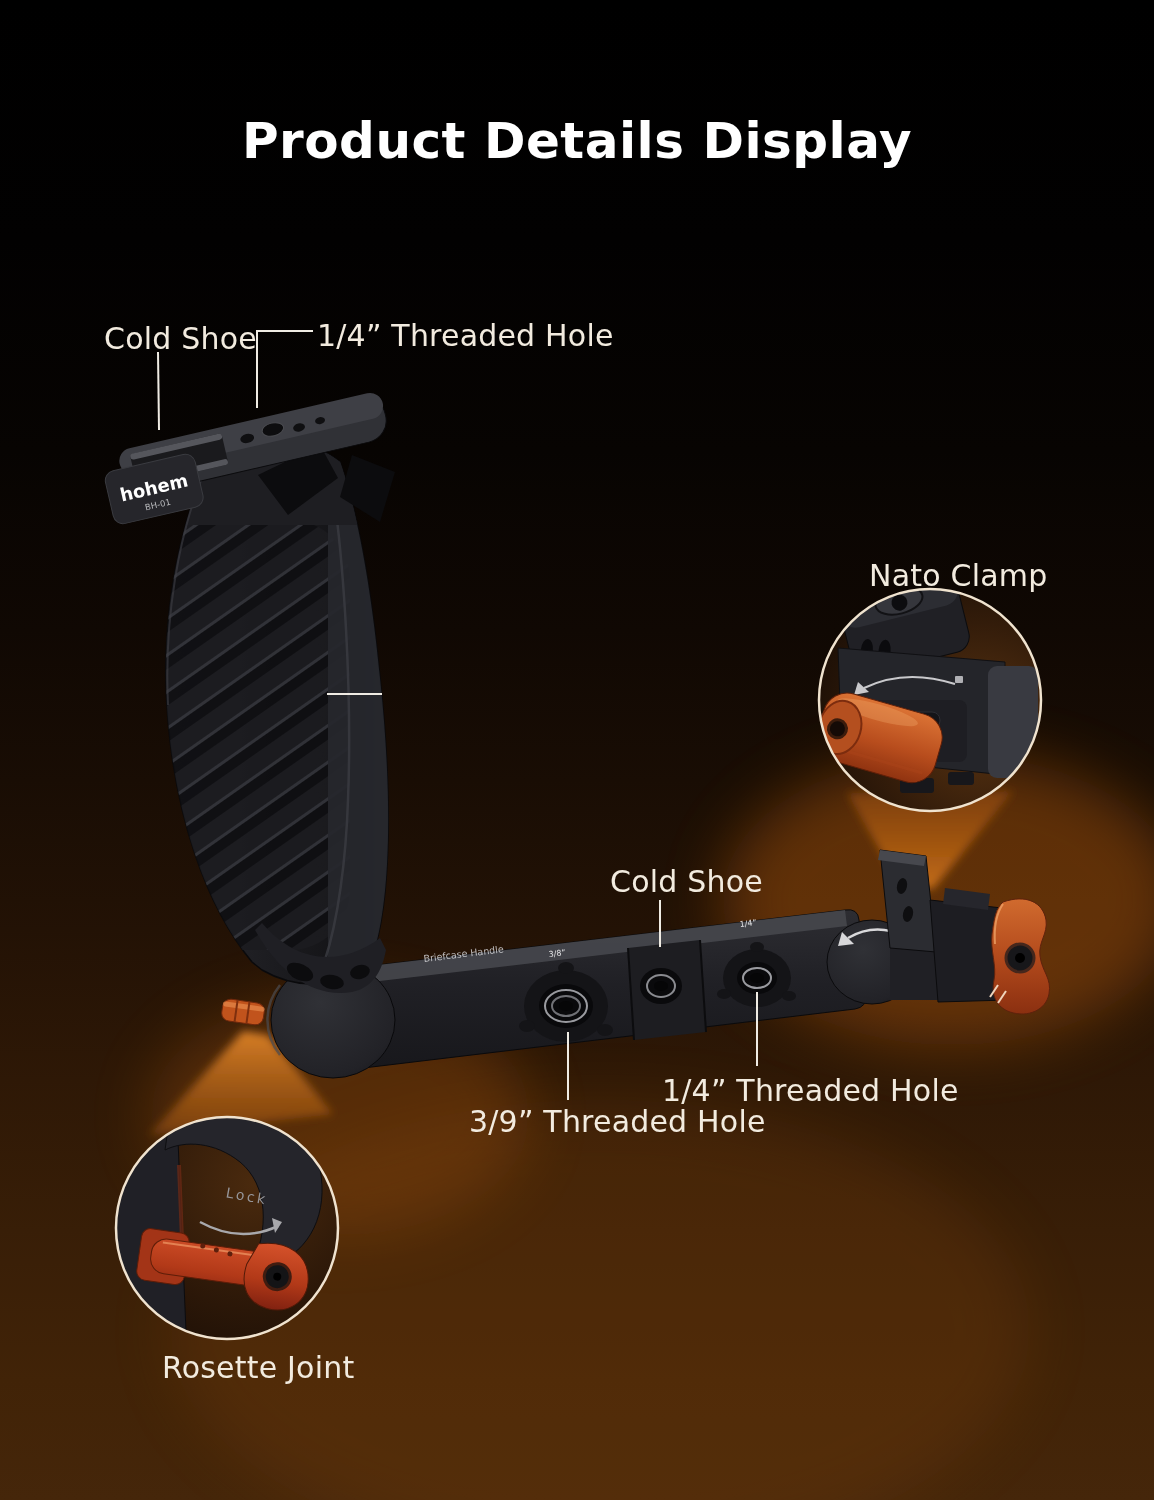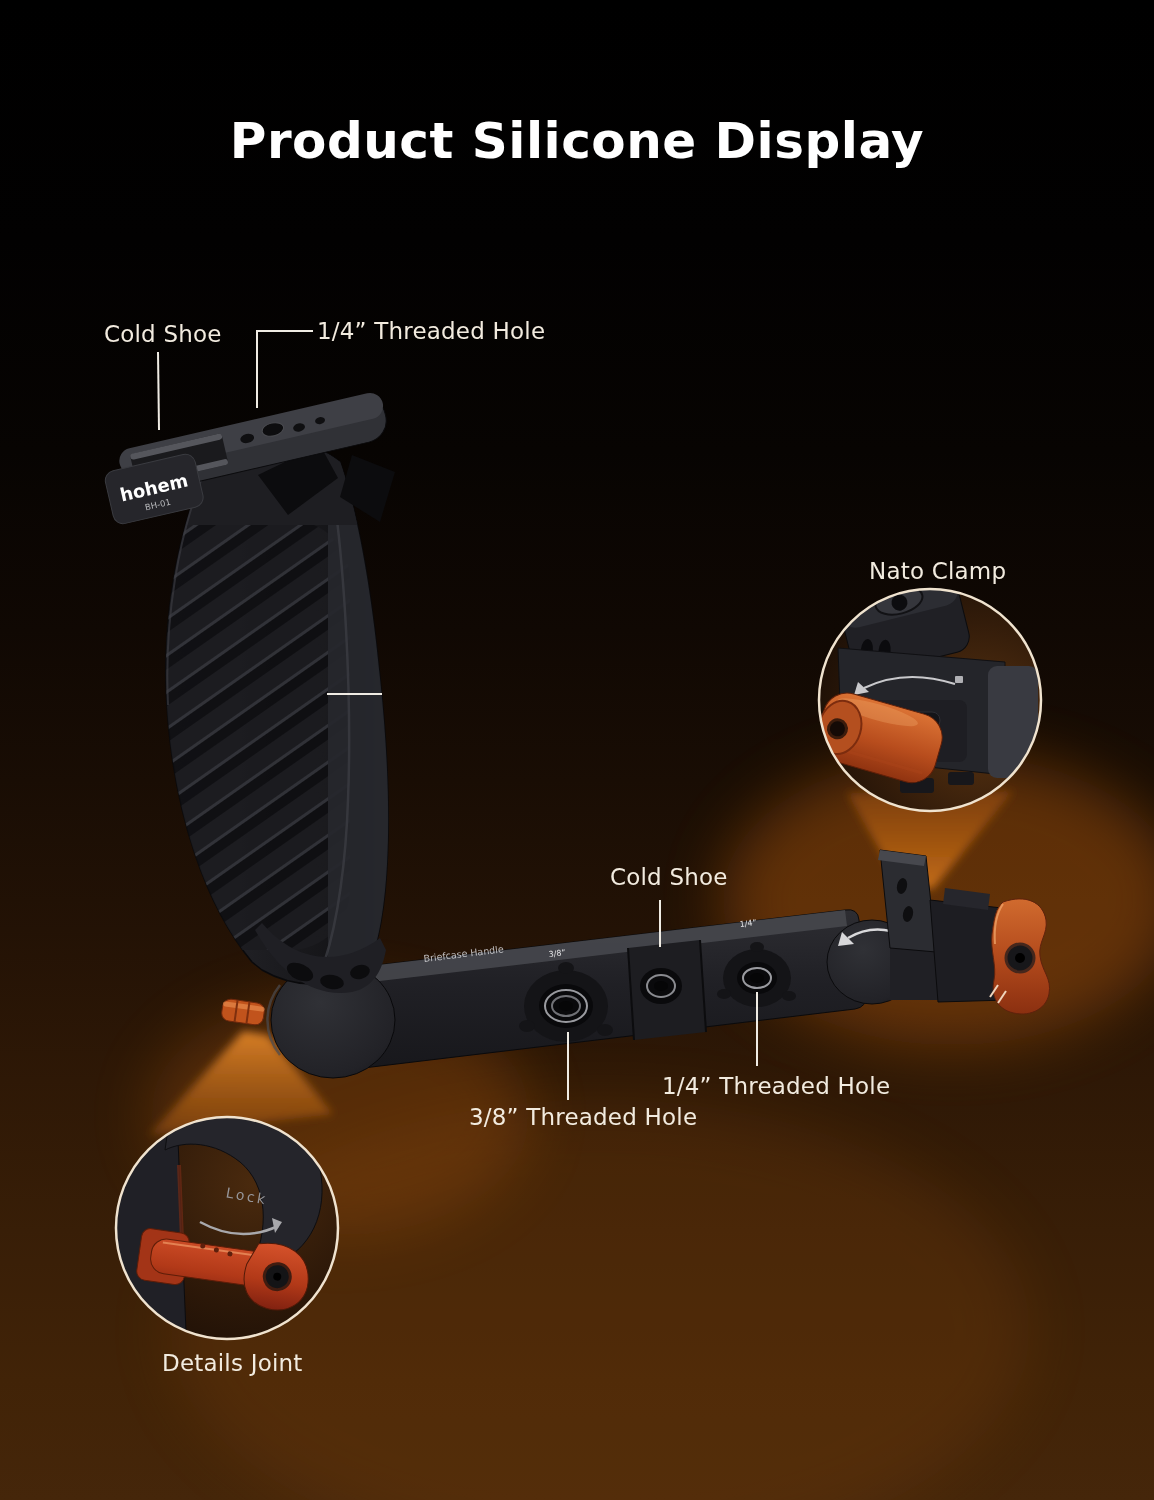--- a/index.html
+++ b/index.html
@@ -10,21 +10,21 @@
       #000000 0%, #020101 16%, #070402 30%, #100803 42%,
       #190d04 52%, #231205 62%, #2e1806 72%, #381e07 82%,
       #412307 92%, #45260a 100%);
   }
   .product-svg{position:absolute;left:0;top:0;width:1154px;height:1500px;}
   .page-title{
     position:absolute;left:0;top:112px;width:100%;text-align:center;
     color:#ffffff;font-size:50px;font-weight:700;letter-spacing:.5px;
   }
   .lbl{
-    position:absolute;color:#f2ebdf;font-size:23px;font-weight:500;
+    position:absolute;color:#f2ebdf;font-size:30px;font-weight:500;
     letter-spacing:.2px;white-space:nowrap;
   }
   .lbl-cold-shoe-top{left:104px;top:321px;}
   .lbl-quarter-top{left:317px;top:318px;}
   .lbl-handgrip{left:388px;top:681px;}
   .lbl-nato{left:869px;top:558px;}
   .lbl-cold-shoe-mid{left:610px;top:864px;}
   .lbl-quarter-bottom{left:662px;top:1073px;}
   .lbl-three-eighth{left:469px;top:1104px;}
   .lbl-rosette{left:162px;top:1350px;}
@@ -303,23 +303,23 @@
     <g stroke="#f0ece4" stroke-width="2" fill="none">
       <line x1="158" y1="352" x2="159" y2="430"></line>
       <polyline points="313,331 257,331 257,408"></polyline>
       <line x1="327" y1="694" x2="382" y2="694"></line>
       <line x1="660" y1="900" x2="660" y2="947"></line>
       <line x1="757" y1="992" x2="757" y2="1066"></line>
       <line x1="568" y1="1032" x2="568" y2="1100"></line>
     </g>
   </svg>
 
-  <div class="page-title">Product Silicone Display</div>
+  <div class="page-title">Product Details Display</div>
 
   <div class="lbl lbl-cold-shoe-top">Cold Shoe</div>
   <div class="lbl lbl-quarter-top">1/4” Threaded Hole</div>
   <div class="lbl lbl-nato">Nato Clamp</div>
   <div class="lbl lbl-cold-shoe-mid">Cold Shoe</div>
   <div class="lbl lbl-quarter-bottom">1/4” Threaded Hole</div>
-  <div class="lbl lbl-three-eighth">3/8” Threaded Hole</div>
-  <div class="lbl lbl-rosette">Details Joint</div>
+  <div class="lbl lbl-three-eighth">3/9” Threaded Hole</div>
+  <div class="lbl lbl-rosette">Rosette Joint</div>
 
 </div>
 
 </body></html>

